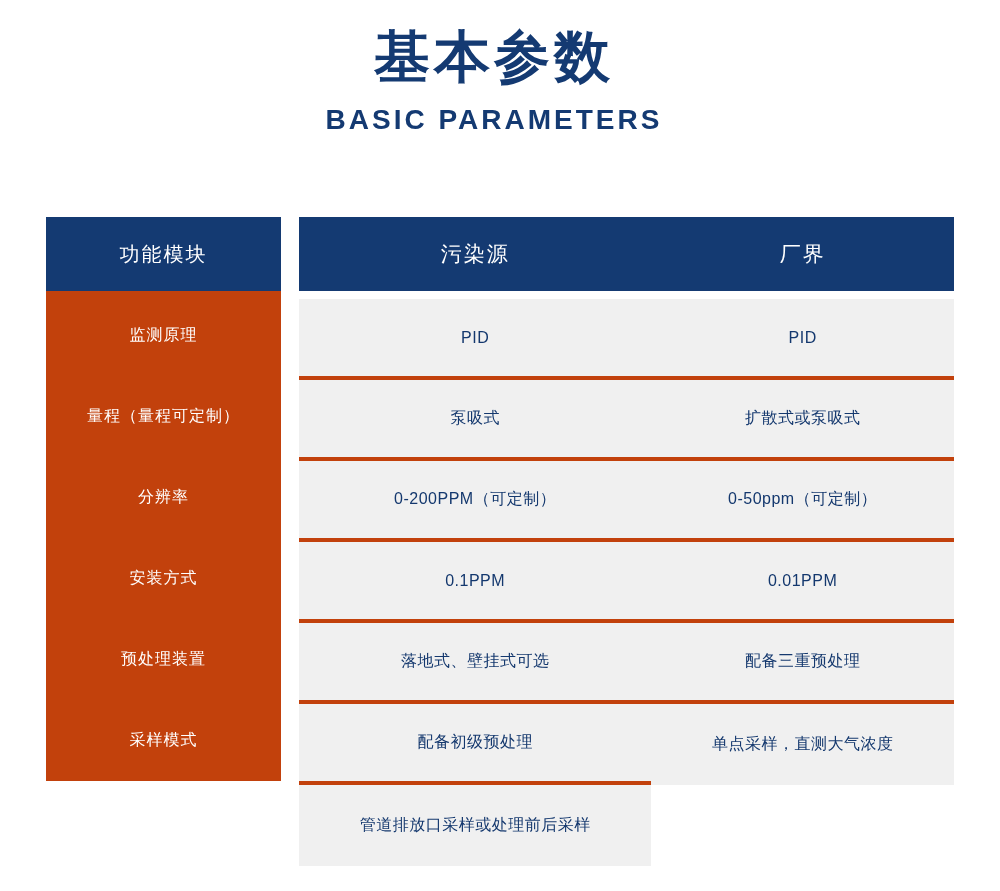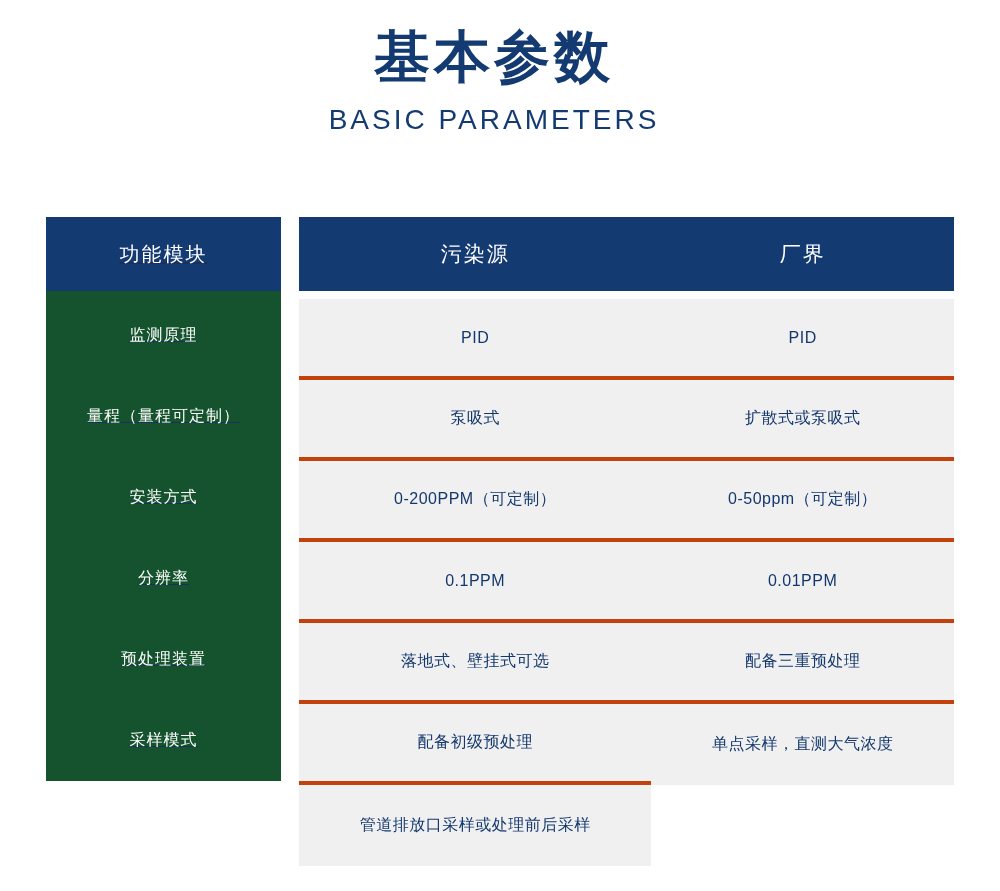--- a/index.html
+++ b/index.html
@@ -26,41 +26,40 @@
   }
   .title-cn {
     font-size: 56px;
     font-weight: bold;
     letter-spacing: 4px;
     color: #143a72;
     line-height: 1.25;
   }
   .title-en {
     font-size: 28px;
-    font-weight: normal;
+    font-weight: bold;
     letter-spacing: 3px;
     color: #143a72;
     margin-top: 12px;
   }
   .table-wrap {
     position: absolute;
     left: 46px;
     top: 217px;
     width: 908px;
   }
   .table {
     display: flex;
     align-items: flex-start;
   }
   .col-left {
     width: 235px;
     flex: 0 0 235px;
     background: #143a72;
     margin-right: 18px;
-    text-decoration: underline;
   }
   .col-mid, .col-right {
     flex: 1 1 auto;
     display: flex;
     flex-direction: column;
   }
   .col-mid {
   }
   
   .head-cell {
@@ -74,21 +73,21 @@
     letter-spacing: 2px;
     box-sizing: border-box;
   }
   .col-left .head-cell {
     height: 74px;
     font-size: 20px;
     letter-spacing: 2px;
   }
   
   .left-body {
-    background: #14532d;
+    background: #c2410c;
     padding-top: 4px;
   }
   .left-row {
     height: 81px;
     display: flex;
     align-items: center;
     justify-content: center;
     color: #ffffff;
     font-size: 16px;
     letter-spacing: 1px;
@@ -128,22 +127,22 @@
   </div>
 
   <div class="table-wrap">
     <div class="table">
 
       <div class="col-left">
         <div class="head-cell">功能模块</div>
         <div class="left-body">
           <div class="left-row">监测原理</div>
           <div class="left-row">量程（量程可定制）</div>
+          <div class="left-row">分辨率</div>
           <div class="left-row">安装方式</div>
-          <div class="left-row">分辨率</div>
           <div class="left-row">预处理装置</div>
           <div class="left-row">采样模式</div>
         </div>
       </div>
 
       <div class="col-mid">
         <div class="head-cell">污染源</div>
         <div class="value-col-inner">
           <div class="cell">PID</div>
           <div class="cell">泵吸式</div>

